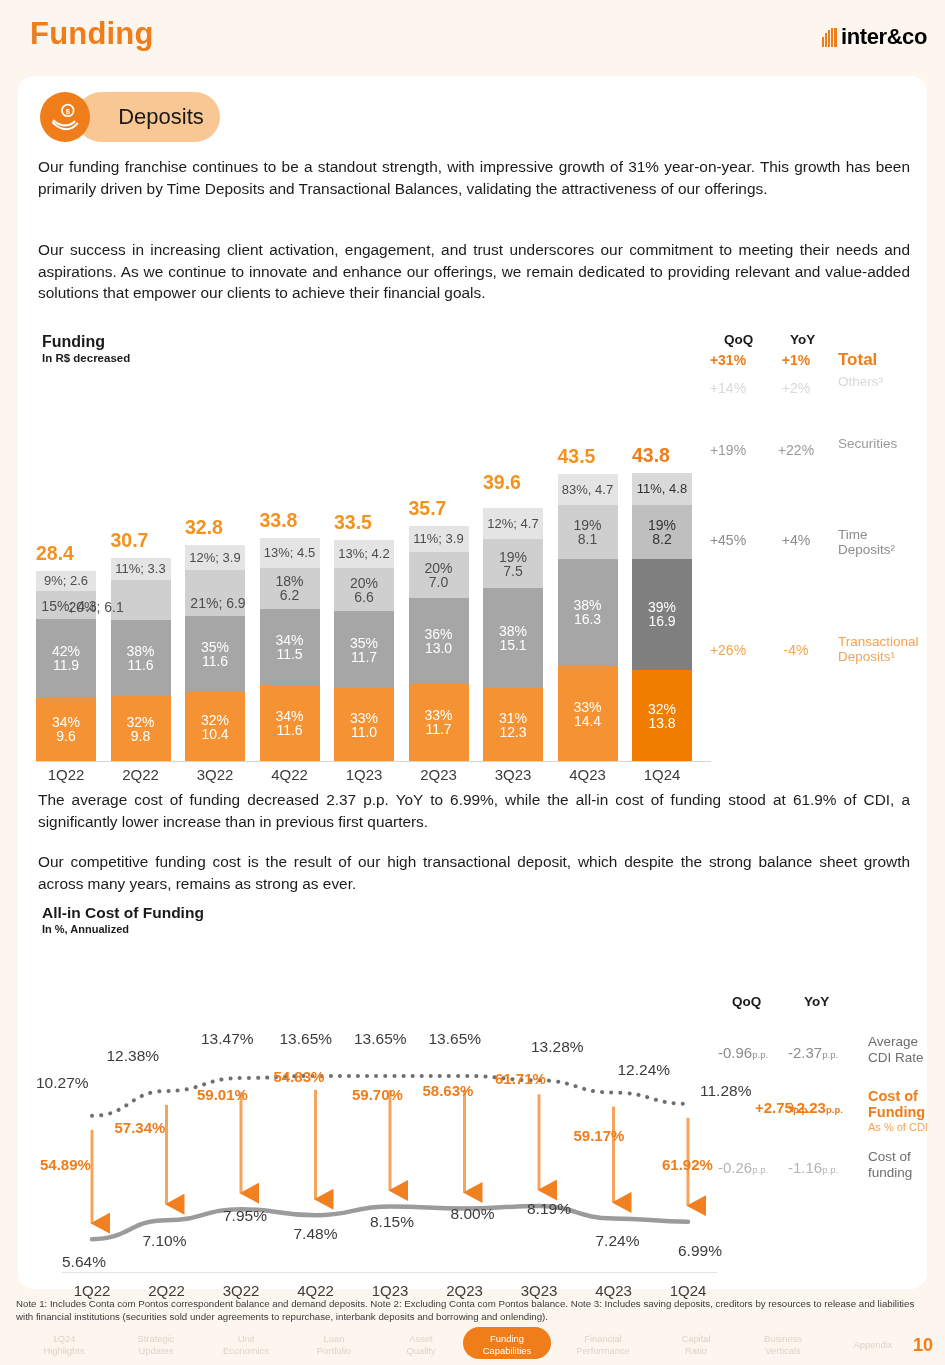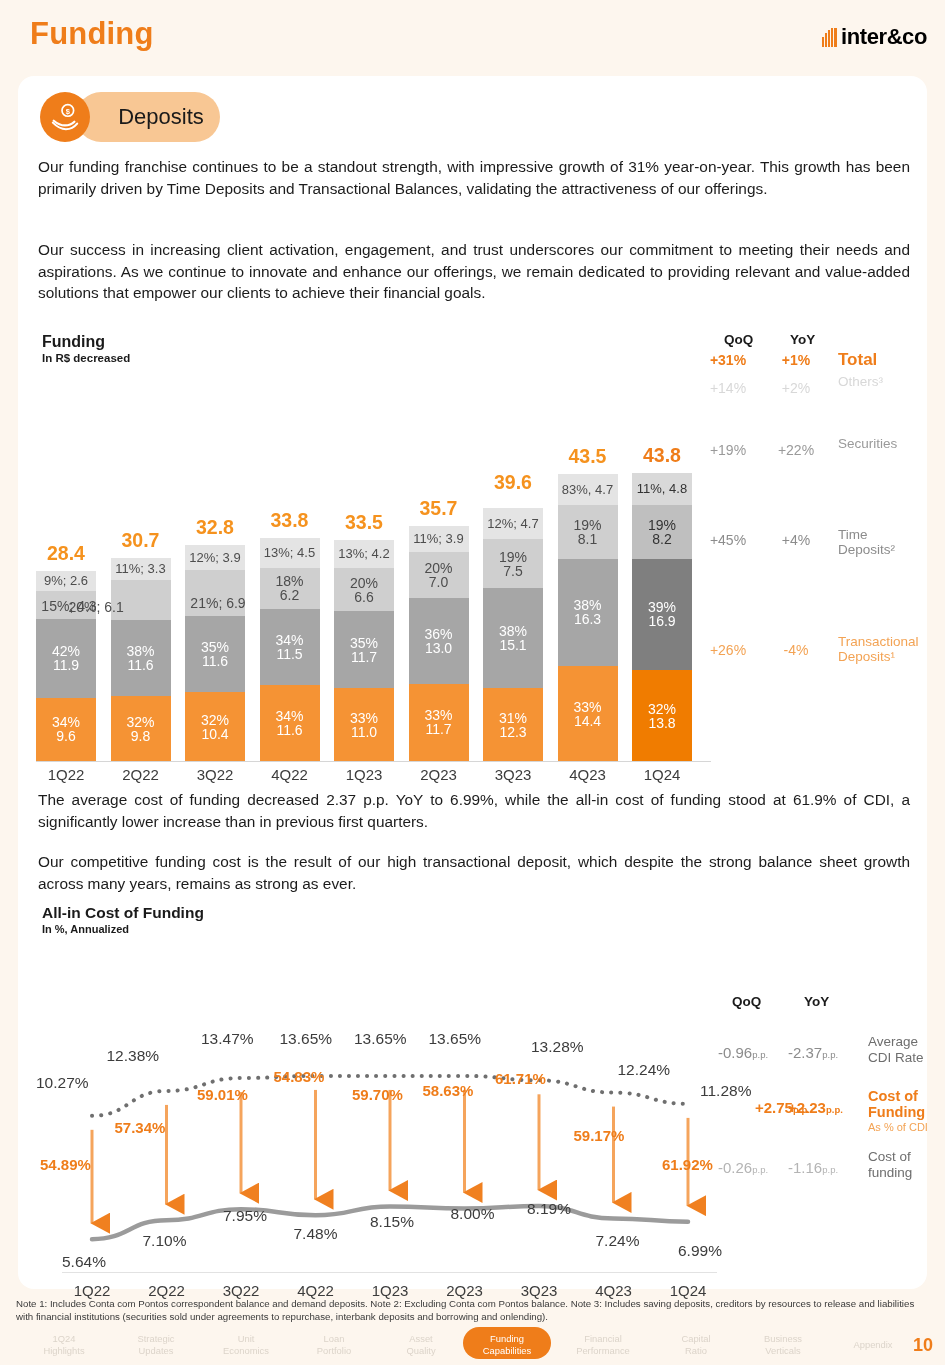--- a/index.html
+++ b/index.html
@@ -65,21 +65,21 @@
   .seg span{display:block;text-align:center;}
   .s-trans{background:#f59334;color:#ffffff;font-size:14px;}
   .s-trans-last{background:#f07c00;color:#ffffff;font-size:14px;}
   .s-time{background:#a6a6a6;color:#ffffff;font-size:14px;}
   .s-time-last{background:#7f7f7f;color:#ffffff;font-size:14px;}
   .s-sec{background:#cfcfcf;color:#4d4d4d;font-size:14px;}
   .s-sec-last{background:#bfbfbf;color:#333333;font-size:14px;}
   .s-oth{background:#e4e4e4;color:#4d4d4d;font-size:13px;}
   .s-oth-last{background:#d9d9d9;color:#333333;font-size:13px;}
   .bar-total{
-    position:absolute;width:100%;text-align:center;
+    position:absolute;width:100%;text-align:left;
     font-size:19.5px;font-weight:bold;color:#f5921e;
   }
   .bar-total.dark{color:#ef7d1a;}
   #bars-axis{position:absolute;left:18px;top:685px;width:675px;height:1px;background:#d6d6d6;}
   .xlab{position:absolute;top:690px;width:60px;text-align:center;font-size:15px;color:#3c3c3c;}
 
   
   #fl{position:absolute;left:692px;top:256px;width:215px;}
   .fl-hd{position:absolute;font-size:13.5px;font-weight:bold;color:#1a1a1a;}
   .fl-q{position:absolute;width:64px;text-align:center;font-size:14px;}

